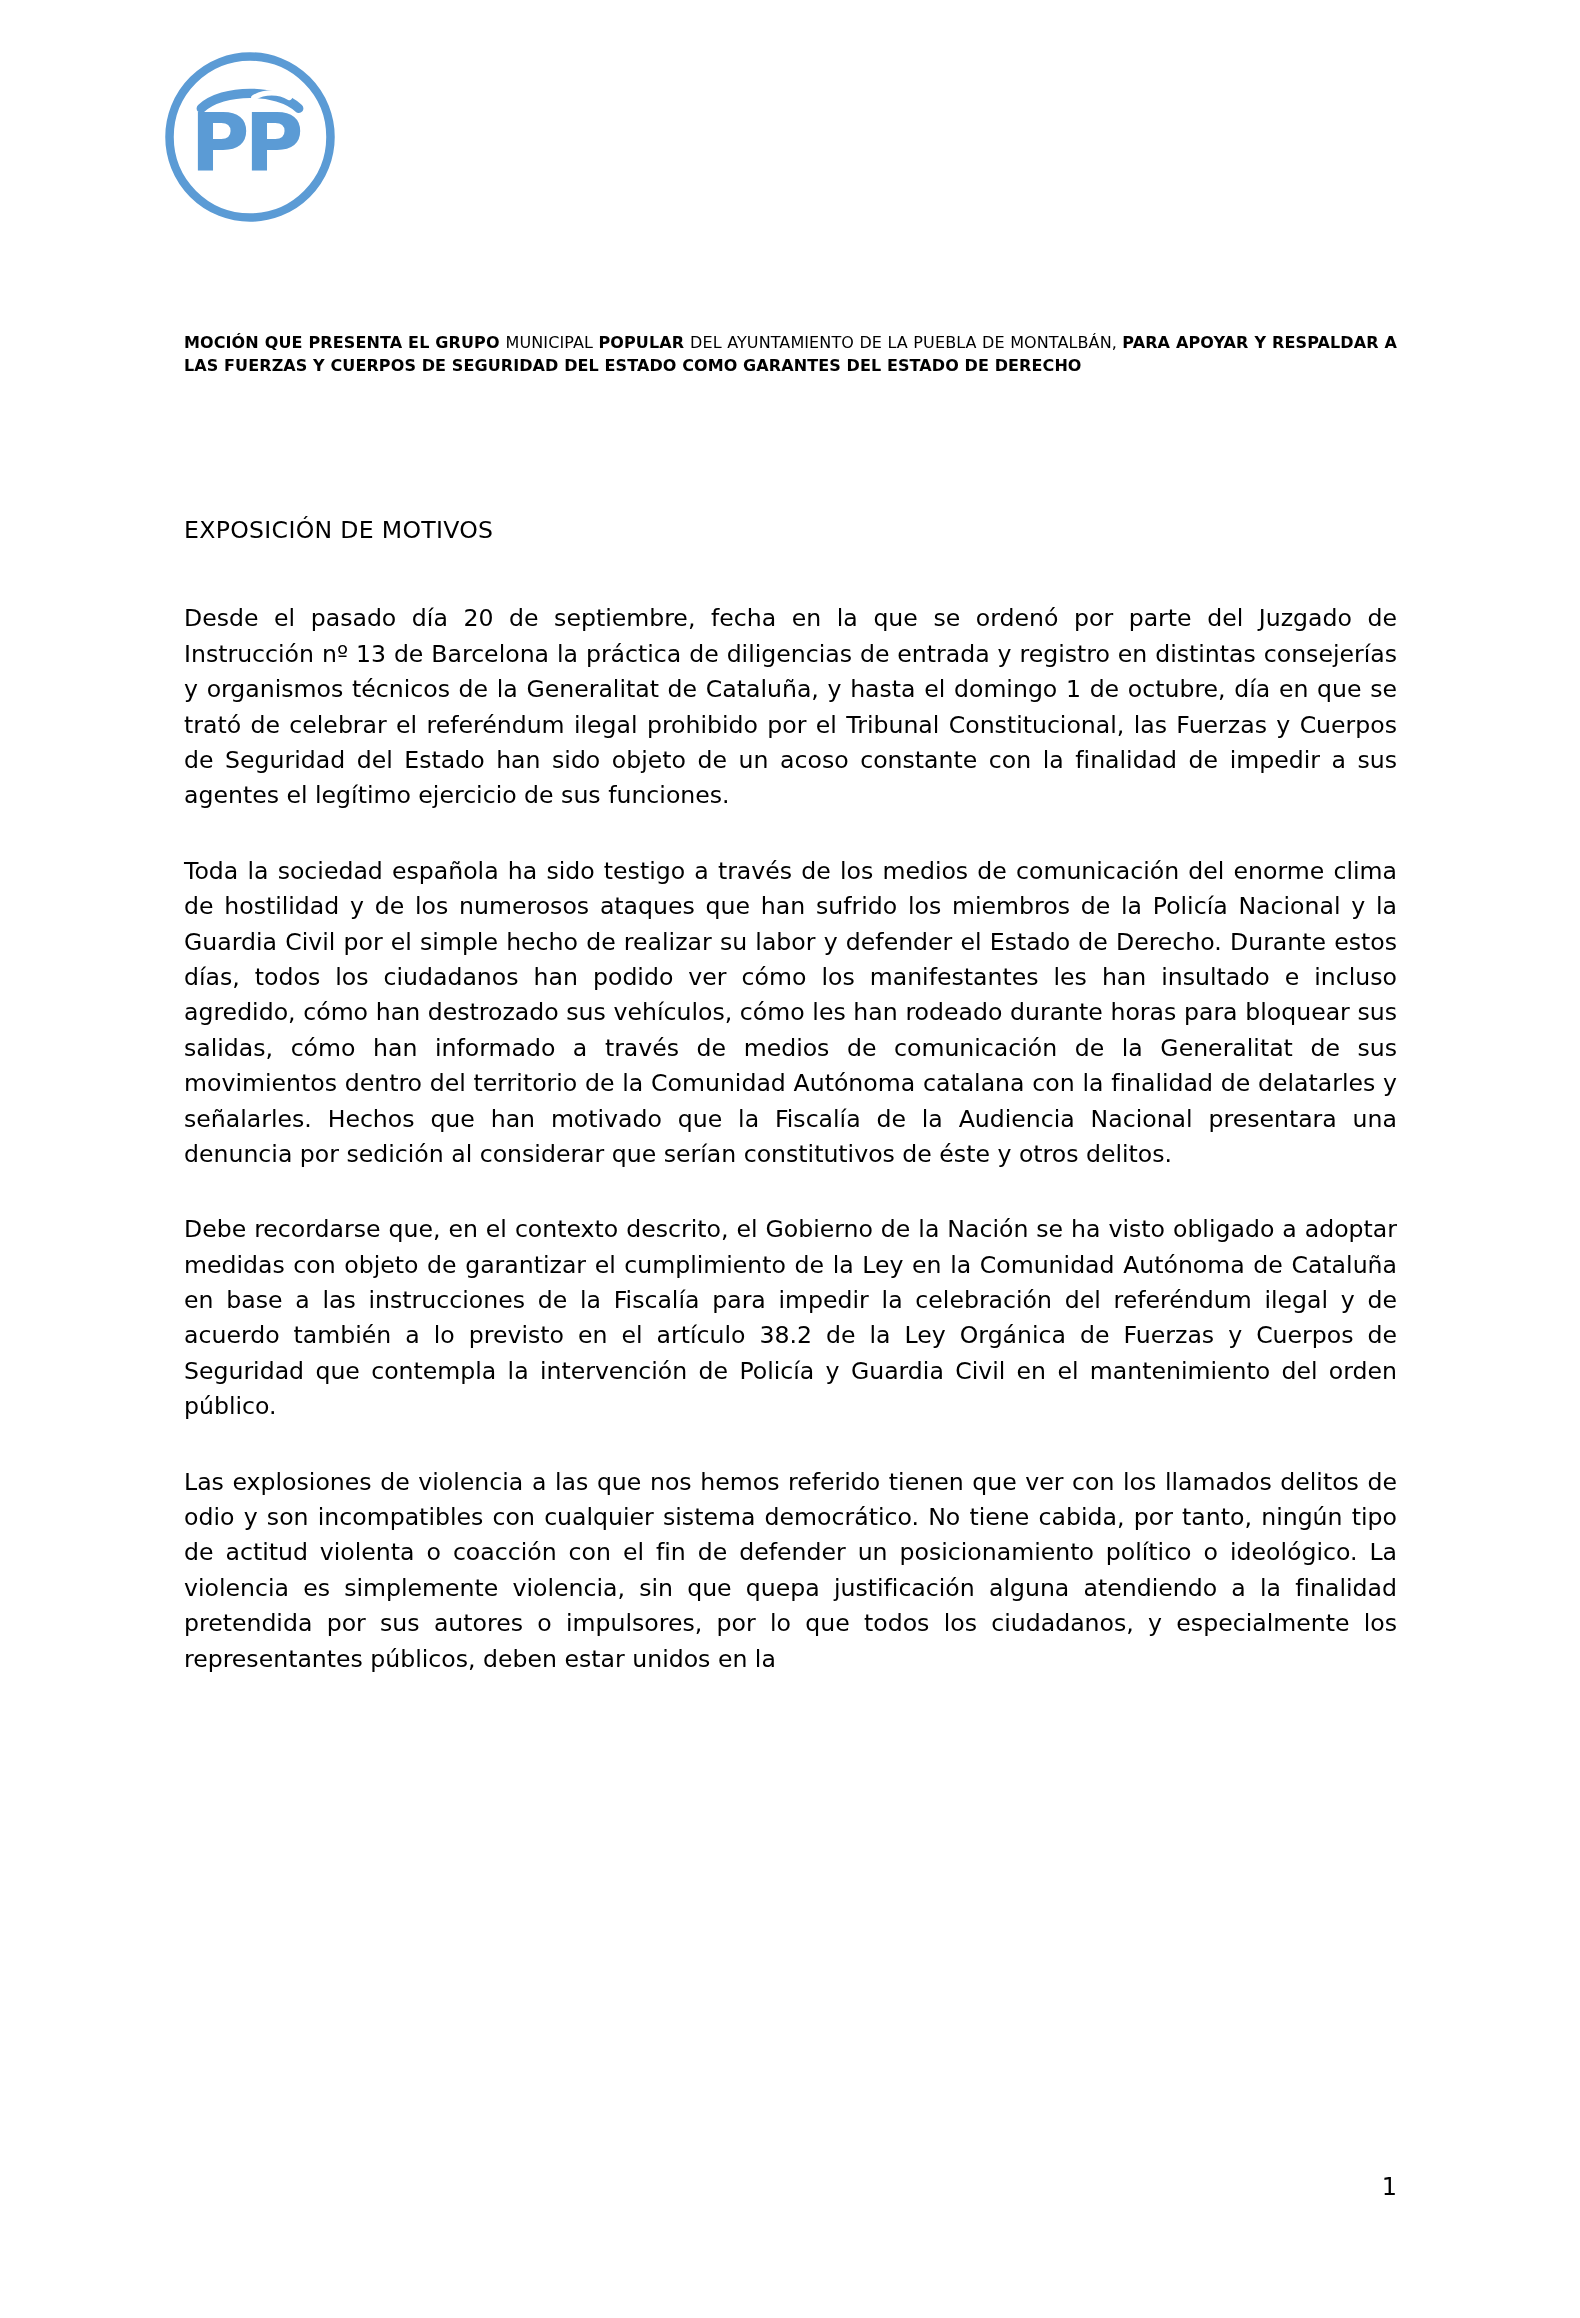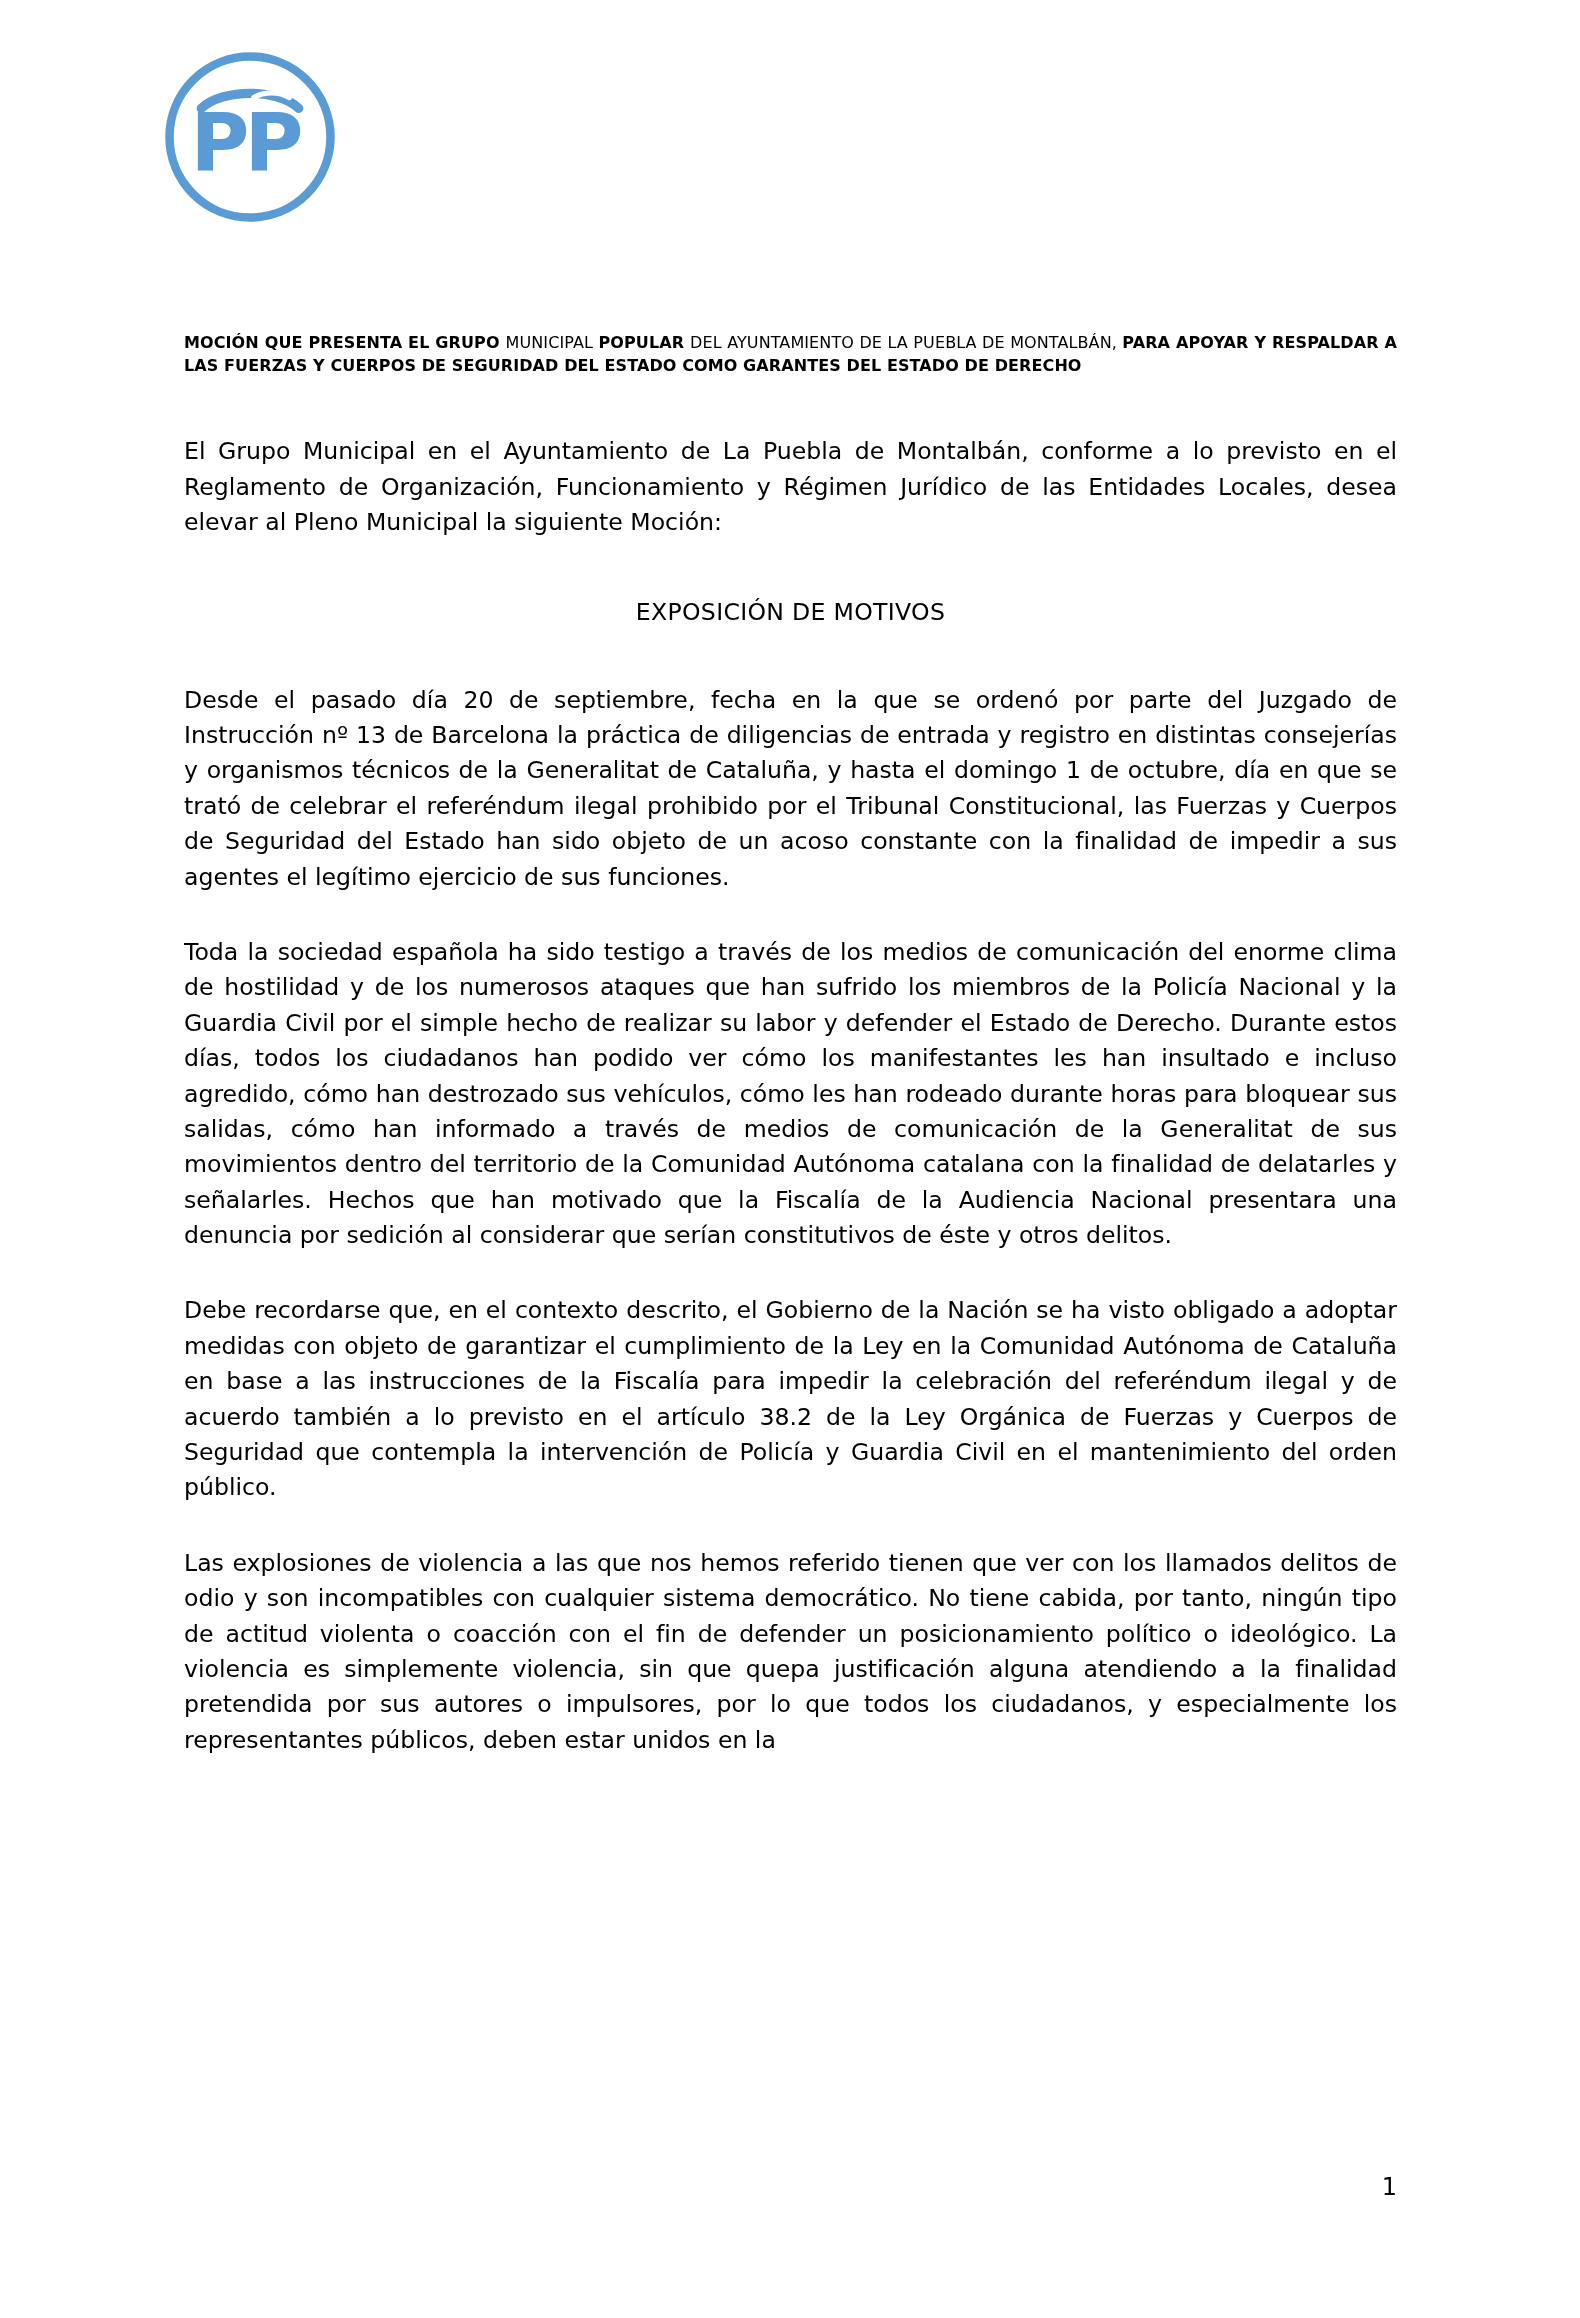--- a/index.html
+++ b/index.html
@@ -51,23 +51,23 @@
   .para {
     font-size: 23.6px;
     line-height: 1.50;
     text-align: justify;
     text-justify: inter-word;
   }
   .gap-lg { height: 57px; }
   .gap-md { height: 40px; }
 
   .centered {
-    text-align: center;
     font-size: 23.6px;
     letter-spacing: 0.3px;
+    margin-top: 25px;
   }
 
   
   .page-number {
     position: absolute;
     right: 184px;
     top: 2173px;
     font-size: 24px;
     text-align: right;
     width: 46px;
@@ -94,21 +94,20 @@
   </div>
 
   <div class="content">
 
     <div class="title-block">
       <b>MOCIÓN QUE PRESENTA EL GRUPO </b><span>MUNICIPAL </span><b>POPULAR </b><span>DEL AYUNTAMIENTO DE LA PUEBLA DE MONTALBÁN, </span><b>PARA APOYAR Y RESPALDAR A LAS FUERZAS Y CUERPOS DE SEGURIDAD DEL ESTADO COMO GARANTES DEL ESTADO DE DERECHO</b>
     </div>
 
     <div class="gap-lg"></div>
 
-    <div class="para">El Grupo Municipal en el Ayuntamiento de La Puebla de Montalbán, conforme a lo previsto en el Reglamento de Organización, Funcionamiento y Régimen Jurídico de las Entidades Locales, desea elevar al Pleno Municipal la siguiente Moción:</div>
 
     <div class="gap-lg"></div>
 
     <div class="centered">EXPOSICIÓN DE MOTIVOS</div>
 
     <div class="gap-lg"></div>
 
     <div class="para">Desde el pasado día 20 de septiembre, fecha en la que se ordenó por parte del Juzgado de Instrucción nº 13 de Barcelona la práctica de diligencias de entrada y registro en distintas consejerías y organismos técnicos de la Generalitat de Cataluña, y hasta el domingo 1 de octubre, día en que se trató de celebrar el referéndum ilegal prohibido por el Tribunal Constitucional, las Fuerzas y Cuerpos de Seguridad del Estado han sido objeto de un acoso constante con la finalidad de impedir a sus agentes el legítimo ejercicio de sus funciones.</div>
     <div class="gap-md"></div>
     <div class="para">Toda la sociedad española ha sido testigo a través de los medios de comunicación del enorme clima de hostilidad y de los numerosos ataques que han sufrido los miembros de la Policía Nacional y la Guardia Civil por el simple hecho de realizar su labor y defender el Estado de Derecho. Durante estos días, todos los ciudadanos han podido ver cómo los manifestantes les han insultado e incluso agredido, cómo han destrozado sus vehículos, cómo les han rodeado durante horas para bloquear sus salidas, cómo han informado a través de medios de comunicación de la Generalitat de sus movimientos dentro del territorio de la Comunidad Autónoma catalana con la finalidad de delatarles y señalarles. Hechos que han motivado que la Fiscalía de la Audiencia Nacional presentara una denuncia por sedición al considerar que serían constitutivos de éste y otros delitos.</div>

